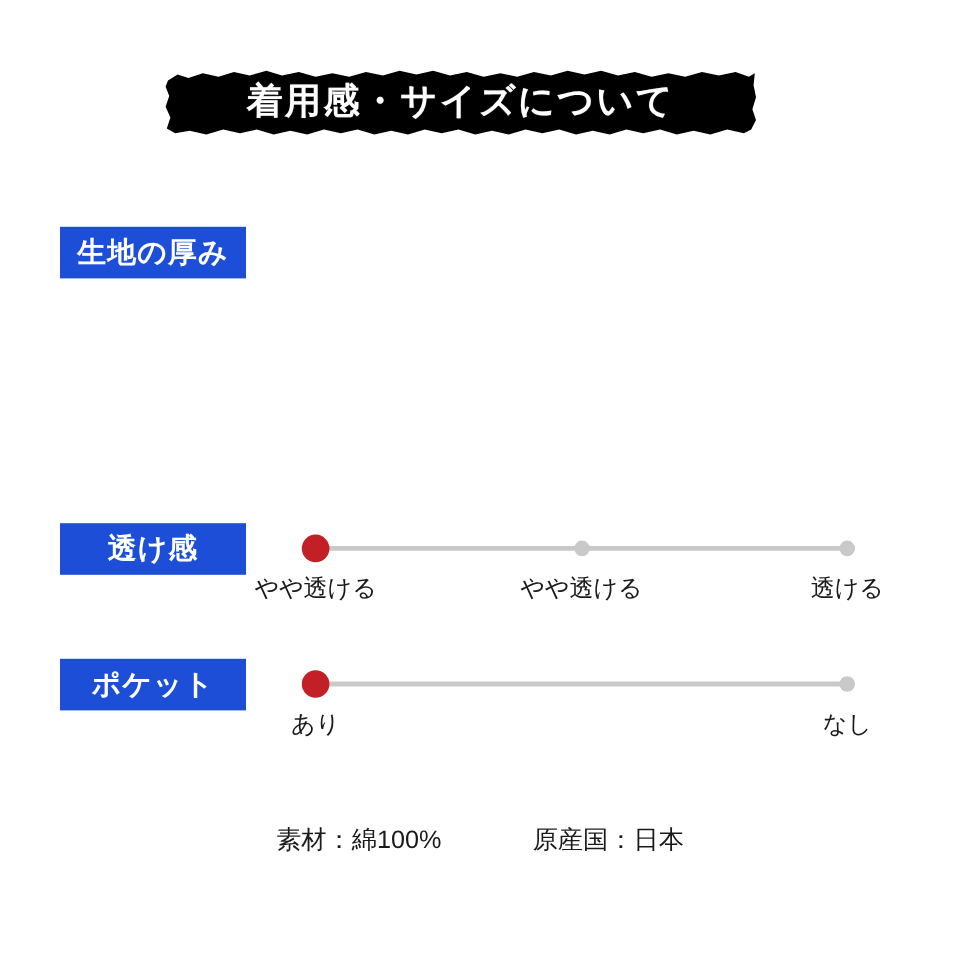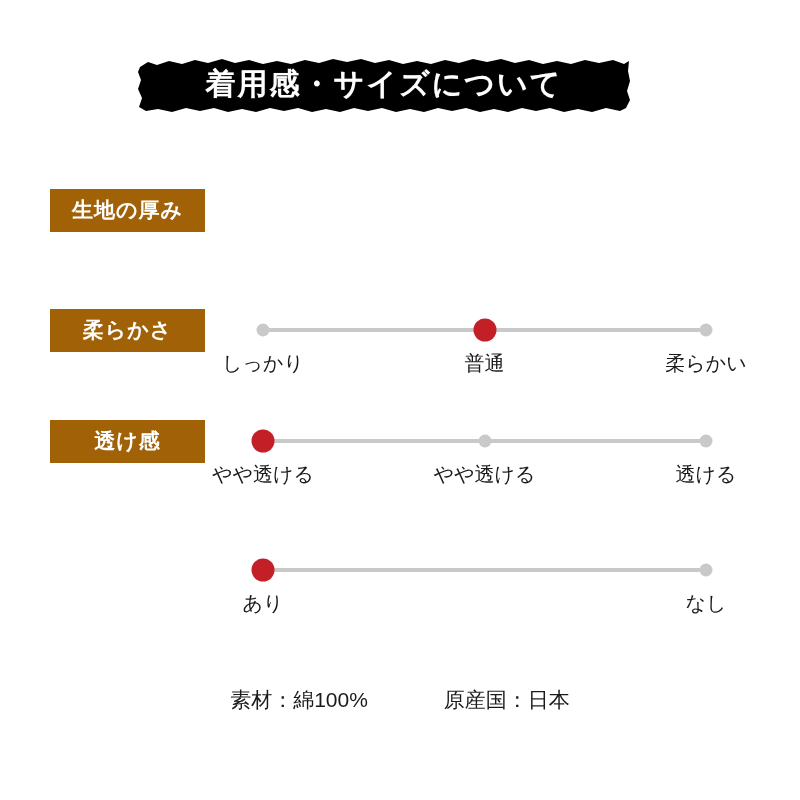--- a/index.html
+++ b/index.html
@@ -60,27 +60,27 @@
     left: 0;
     width: 800px;
     height: 108px;
   }
 
   .row-chip {
     position: absolute;
     left: 50px;
     width: 155px;
     height: 43px;
-    background: #a16207;
+    background: #1d4ed8;
     color: #ffffff;
     display: flex;
     align-items: center;
     justify-content: center;
     font-family: "Liberation Serif", "DejaVu Serif", serif;
-    font-size: 21px;
+    font-size: 24px;
     font-weight: 700;
     letter-spacing: 1px;
     white-space: nowrap;
     box-sizing: border-box;
     padding-bottom: 2px;
   }
 
   .scale {
     position: absolute;
     left: 263px;
@@ -164,57 +164,40 @@
         L6,42 L2,33 L5,24 L2,16 Z"></path>
     </svg>
   </div>
   <div class="banner-title">着用感・サイズについて</div>
 </div>
 
 <div class="rows" id="rows">
     <div class="spec-row" style="top: 189px;">
       <div class="row-chip">生地の厚み</div>
     </div>
-    <div class="spec-row" style="top: 309px;">
-      <div class="row-chip">柔らかさ</div>
-      <div class="scale">
-        <div class="scale-track"></div>
-        <div class="tick edge-left" style="left: 0%;">
-          <span class="dot"></span>
-          <span class="tick-label">しっかり</span>
-        </div>
-        <div class="tick is-active" style="left: 50%;">
-          <span class="dot"></span>
-          <span class="tick-label">普通</span>
-        </div>
-        <div class="tick edge-right" style="left: 100%;">
-          <span class="dot"></span>
-          <span class="tick-label">柔らかい</span>
-        </div>
-      </div>
-    </div>
-    <div class="spec-row" style="top: 420px;">
+    <div class="spec-row" style="top: 436px;">
       <div class="row-chip">透け感</div>
       <div class="scale">
         <div class="scale-track"></div>
         <div class="tick is-active edge-left" style="left: 0%;">
           <span class="dot"></span>
           <span class="tick-label">やや透ける</span>
         </div>
         <div class="tick" style="left: 50%;">
           <span class="dot"></span>
           <span class="tick-label">やや透ける</span>
         </div>
         <div class="tick edge-right" style="left: 100%;">
           <span class="dot"></span>
           <span class="tick-label">透ける</span>
         </div>
       </div>
     </div>
     <div class="spec-row" style="top: 549px;">
+      <div class="row-chip">ポケット</div>
       <div class="scale">
         <div class="scale-track"></div>
         <div class="tick is-active edge-left" style="left: 0%;">
           <span class="dot"></span>
           <span class="tick-label">あり</span>
         </div>
         <div class="tick edge-right" style="left: 100%;">
           <span class="dot"></span>
           <span class="tick-label">なし</span>
         </div>

